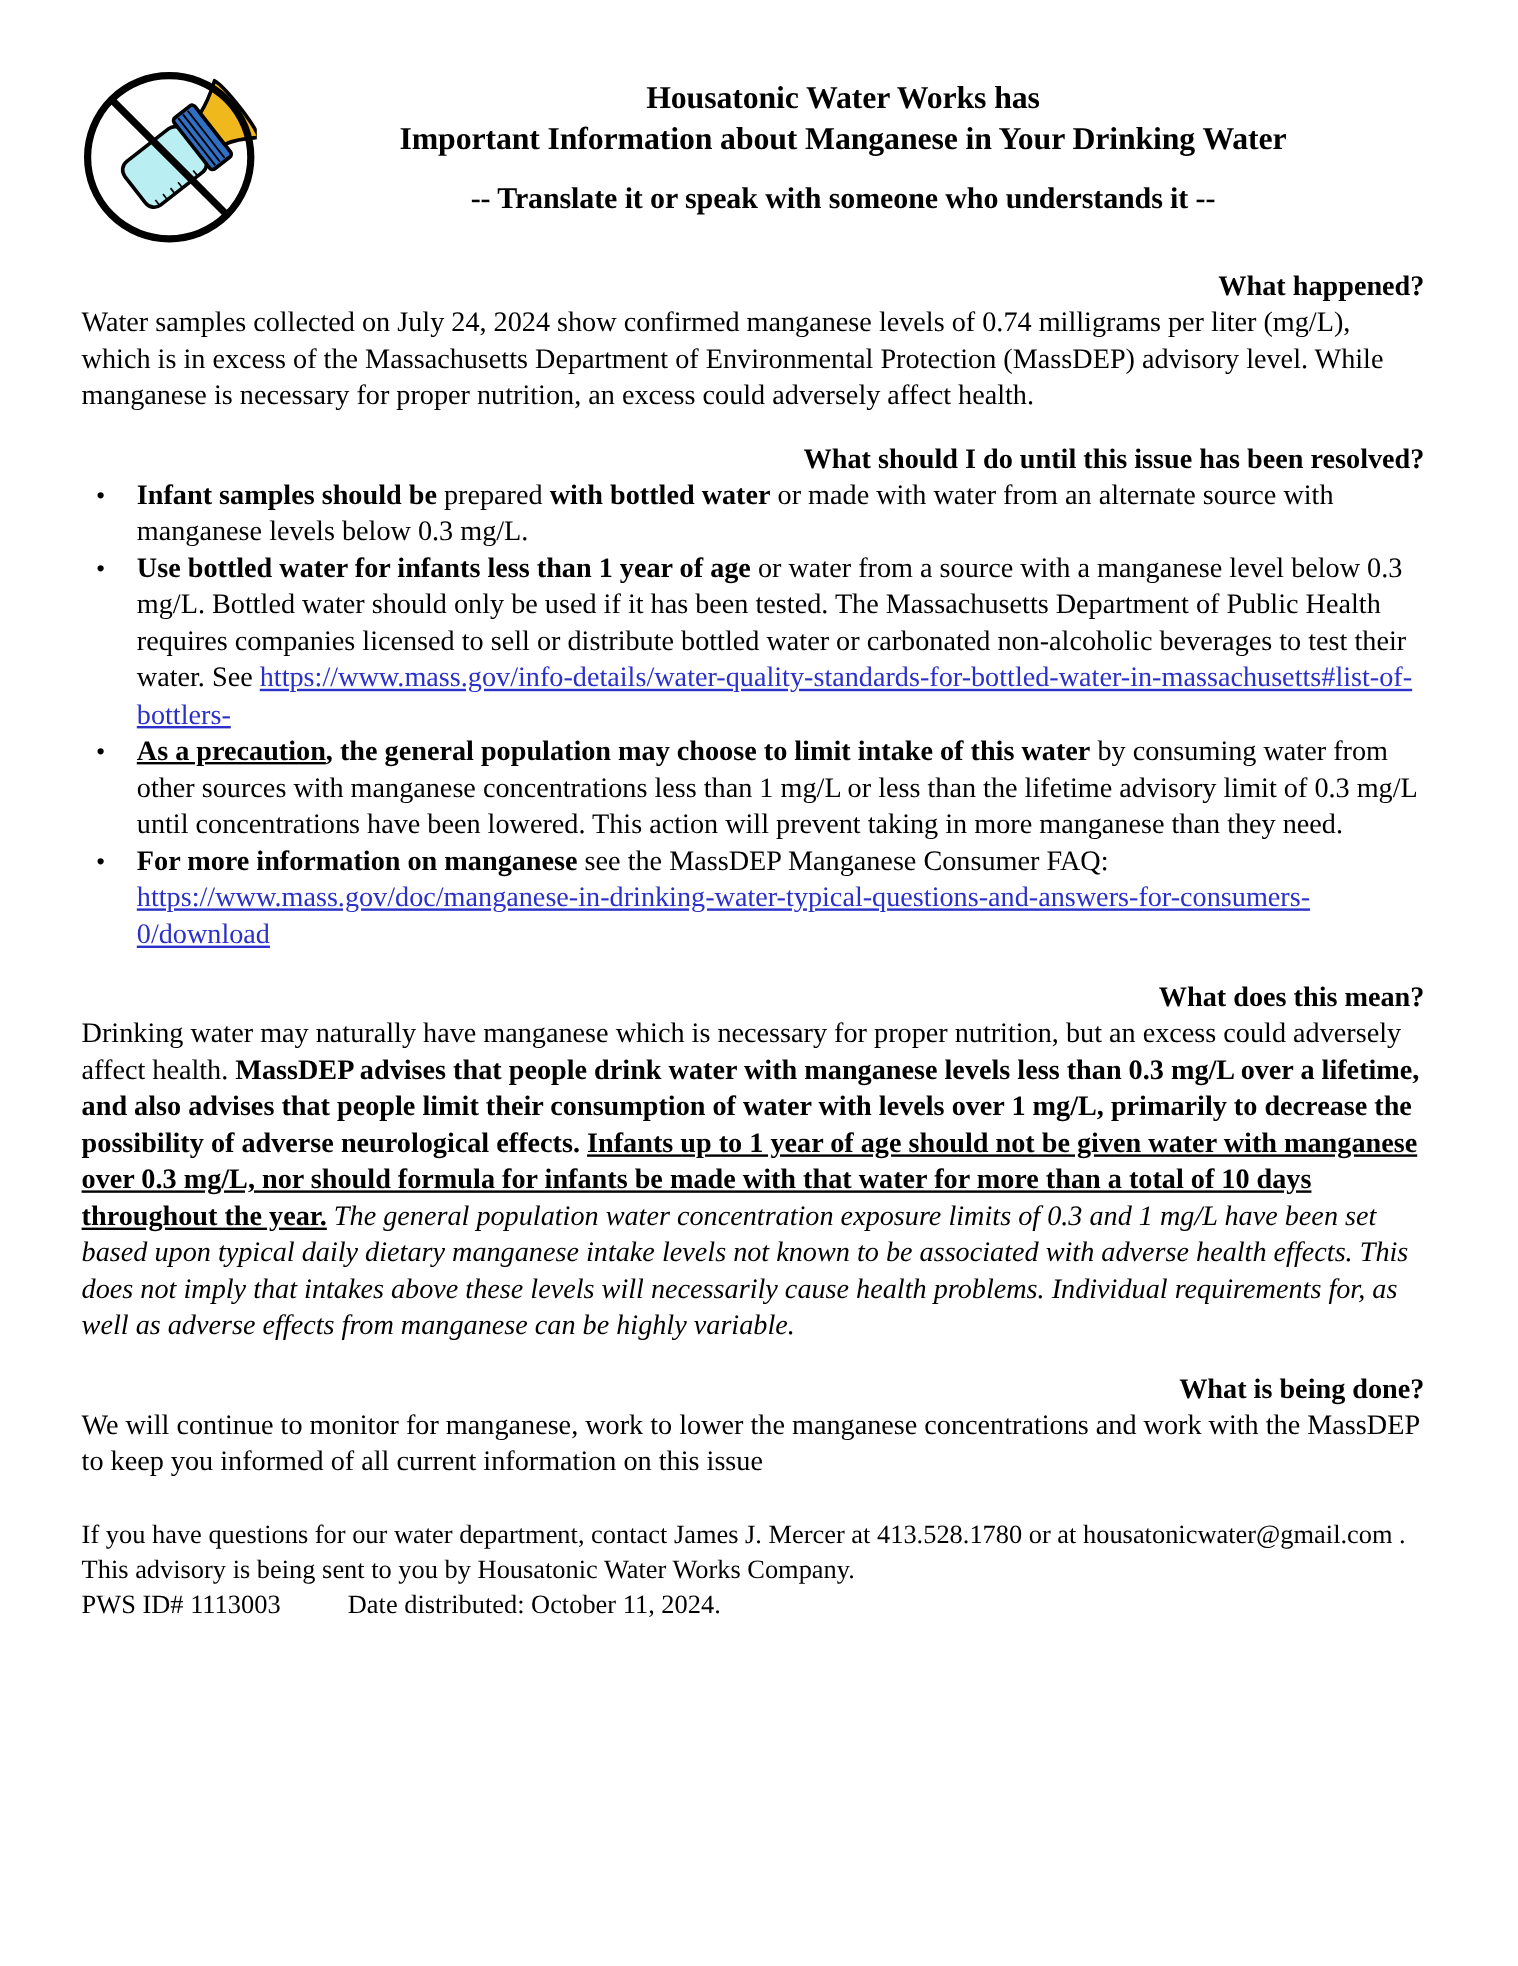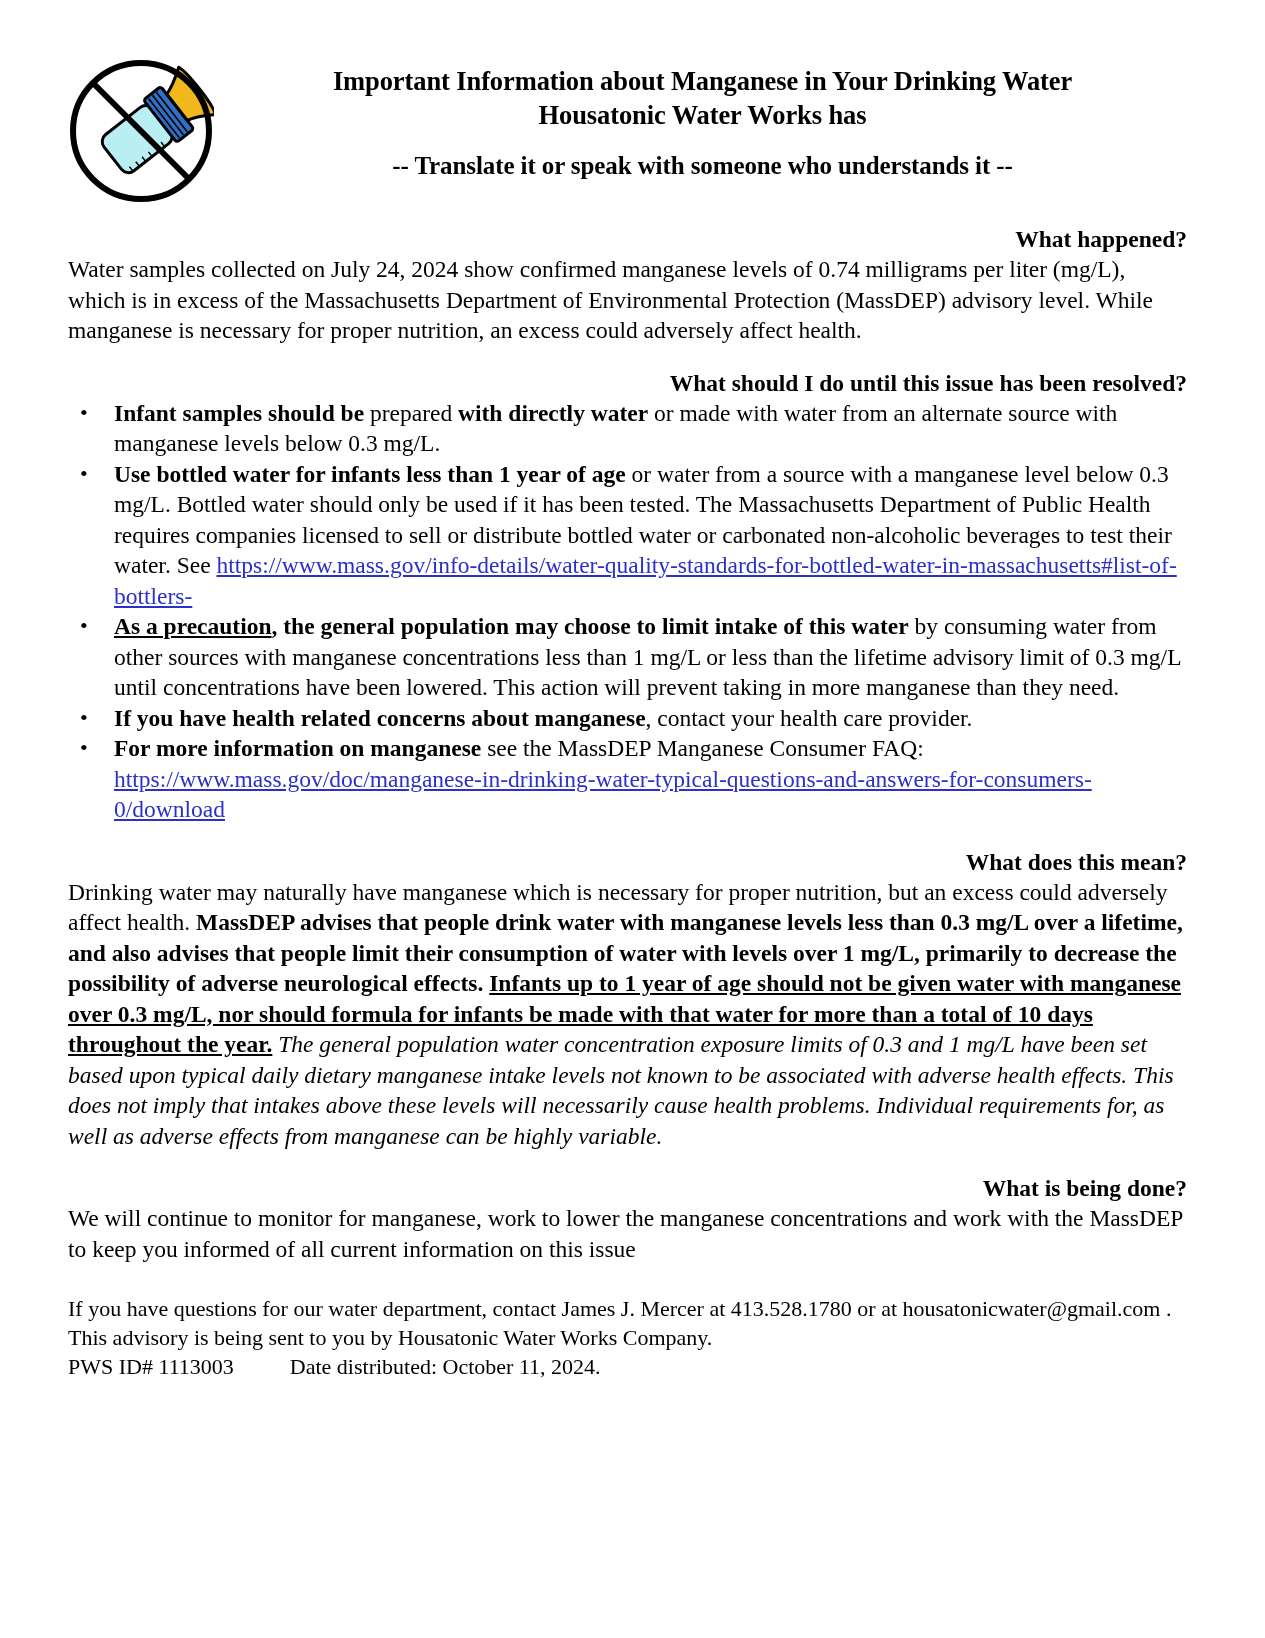--- a/index.html
+++ b/index.html
@@ -141,51 +141,48 @@
           <path d="M116 60 C128 56 136 50 142 46 C146 56 146 96 142 106
                    C136 102 128 96 116 93 Z" fill="#f0b81c" stroke="#000000" stroke-width="3" stroke-linejoin="round"></path>
         </g>
 
         <circle cx="73" cy="73" r="68" fill="none" stroke="#000000" stroke-width="6"></circle>
         <line x1="25" y1="25" x2="121" y2="121" stroke="#000000" stroke-width="6"></line>
       </svg>
     </div>
 
     <div class="title-block">
+      <div class="title-line l1">Housatonic Water Works has</div>
       <div class="title-line l2">Important Information about Manganese in Your Drinking Water</div>
-      <div class="title-line l1">Housatonic Water Works has</div>
       <div class="title-line l3">-- Translate it or speak with someone who understands it --</div>
     </div>
   </div>
 
   <div class="section">
     <h2 class="heading">What happened?</h2>
     <p class="para">Water samples collected on July 24, 2024 show confirmed manganese levels of 0.74 milligrams per liter (mg/L), which is in excess of the Massachusetts Department of Environmental Protection (MassDEP) advisory level. While manganese is necessary for proper nutrition, an excess could adversely affect health.</p>
   </div>
 
   <div class="section">
     <h2 class="heading">What should I do until this issue has been resolved?</h2>
 
     <ul class="bullets">
 
       <li>
-        <span class="bold">Infant samples should be</span><span> prepared </span><span class="bold">with directly water</span><span> or made with water from an alternate source with manganese levels below 0.3 mg/L.</span>
+        <span class="bold">Infant samples should be</span><span> prepared </span><span class="bold">with bottled water</span><span> or made with water from an alternate source with manganese levels below 0.3 mg/L.</span>
       </li>
 
       <li>
         <span class="bold">Use bottled water for infants less than 1 year of age</span><span> or water from a source with a manganese level below 0.3 mg/L.  Bottled water should only be used if it has been tested. The Massachusetts Department of Public Health requires companies licensed to sell or distribute bottled water or carbonated non-alcoholic beverages to test their water.  See </span><a class="link" href="#">https://www.mass.gov/info-details/water-quality-standards-for-bottled-water-in-massachusetts#list-of-bottlers-</a>
       </li>
 
       <li>
         <span class="bold-u">As a precaution</span><span class="bold">, the general population may choose to limit intake of this water</span><span> by consuming water from other sources with manganese concentrations less than 1 mg/L or less than the lifetime advisory limit of 0.3 mg/L until concentrations have been lowered. This action will prevent taking in more manganese than they need.</span>
       </li>
 
-      <li>
-        <span class="bold">If you have health related concerns about manganese</span><span>, contact your health care provider.</span>
-      </li>
 
       <li>
         <span class="bold">For more information on manganese</span><span> see the MassDEP Manganese Consumer FAQ: </span><a class="link" href="#">https://www.mass.gov/doc/manganese-in-drinking-water-typical-questions-and-answers-for-consumers-0/download</a>
       </li>
     </ul>
   </div>
 
   <div class="section">
     <h2 class="heading">What does this mean?</h2>
     <p class="para"><span>Drinking water may naturally have manganese which is necessary for proper nutrition, but an excess could adversely affect health. </span><span class="bold">MassDEP advises that people drink water with manganese levels less than 0.3 mg/L over a lifetime, and also advises that people limit their consumption of water with levels over 1 mg/L, primarily to decrease the possibility of adverse neurological effects.  </span><span class="bold-u">Infants up to 1 year of age should not be given water with manganese over 0.3 mg/L, nor should formula for infants be made with that water for more than a total of 10 days throughout the year.</span><span class="italic"> The general population water concentration exposure limits of 0.3 and 1 mg/L have been set based upon typical daily dietary manganese intake levels not known to be associated with adverse health effects.  This does not imply that intakes above these levels will necessarily cause health problems.  Individual requirements for, as well as adverse effects from manganese can be highly variable.</span></p>

